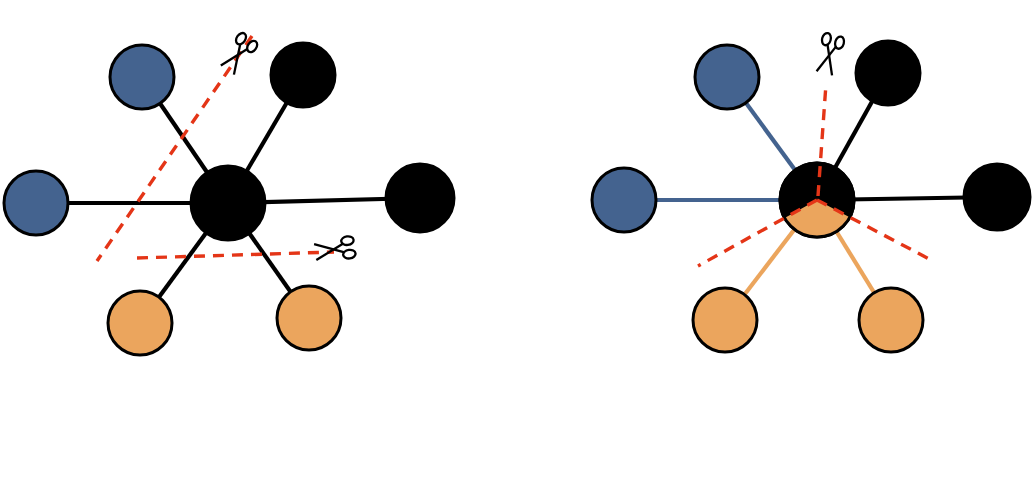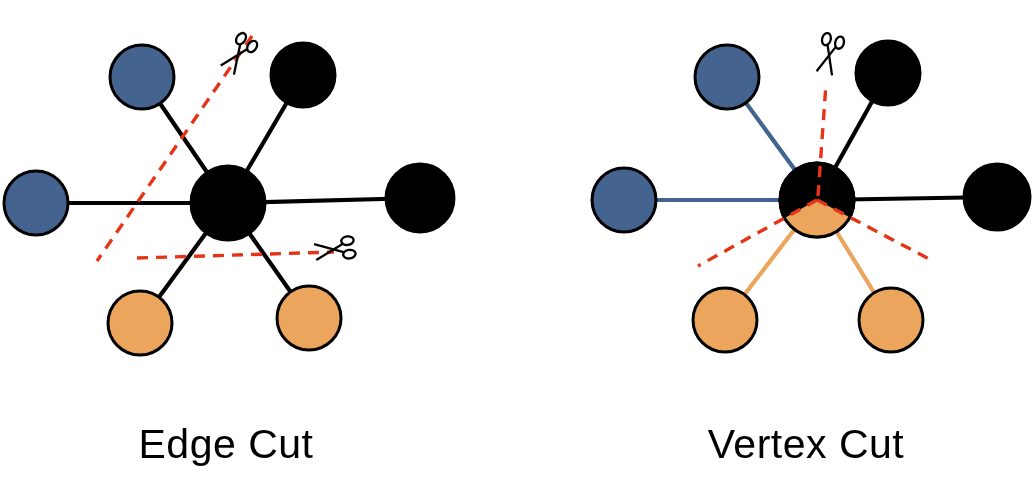--- a/index.html
+++ b/index.html
@@ -78,15 +78,13 @@
         <line x1="817" y1="200" x2="698" y2="266" stroke="#E43517" stroke-width="3.4" stroke-dasharray="11 8"></line>
         <line x1="817" y1="200" x2="933" y2="261" stroke="#E43517" stroke-width="3.4" stroke-dasharray="11 8"></line>
         <g transform="translate(830 52) rotate(195)">
           <line x1="-8" y1="-22" x2="4.5" y2="7" stroke="#000" stroke-width="2.3"></line>
           <line x1="8" y1="-22" x2="-4.5" y2="7" stroke="#000" stroke-width="2.3"></line>
           <ellipse cx="6.8" cy="11.5" rx="4.3" ry="6.2" fill="none" stroke="#000" stroke-width="2.3"></ellipse>
           <ellipse cx="-6.8" cy="11.5" rx="4.3" ry="6.2" fill="none" stroke="#000" stroke-width="2.3"></ellipse>
         </g>
       </g>
     </svg>
-  <div class="caption caption-left">Edge Cut</div>
-  <div class="caption caption-right">Vertex Cut</div>
 </div>
 
 </body></html>

